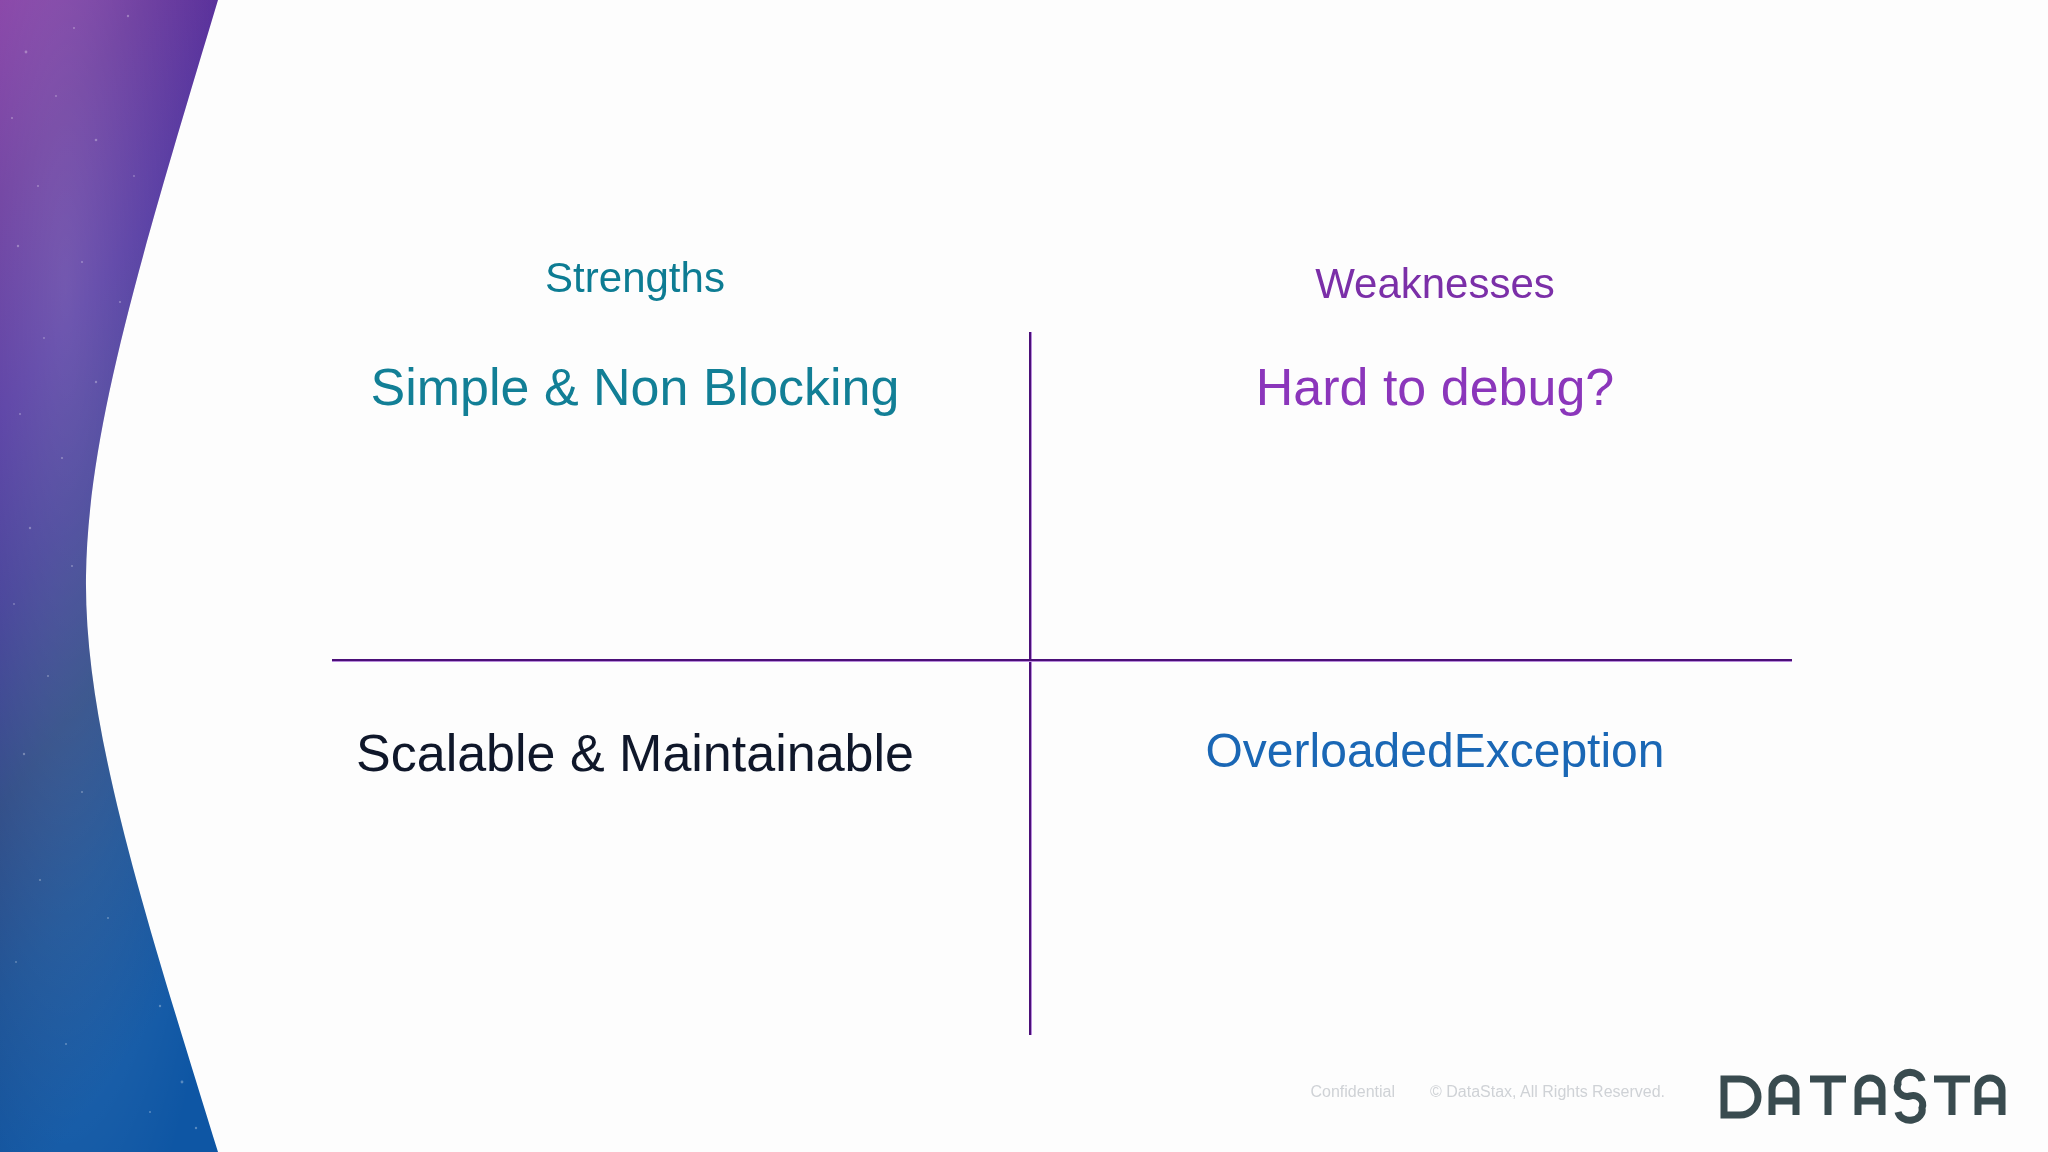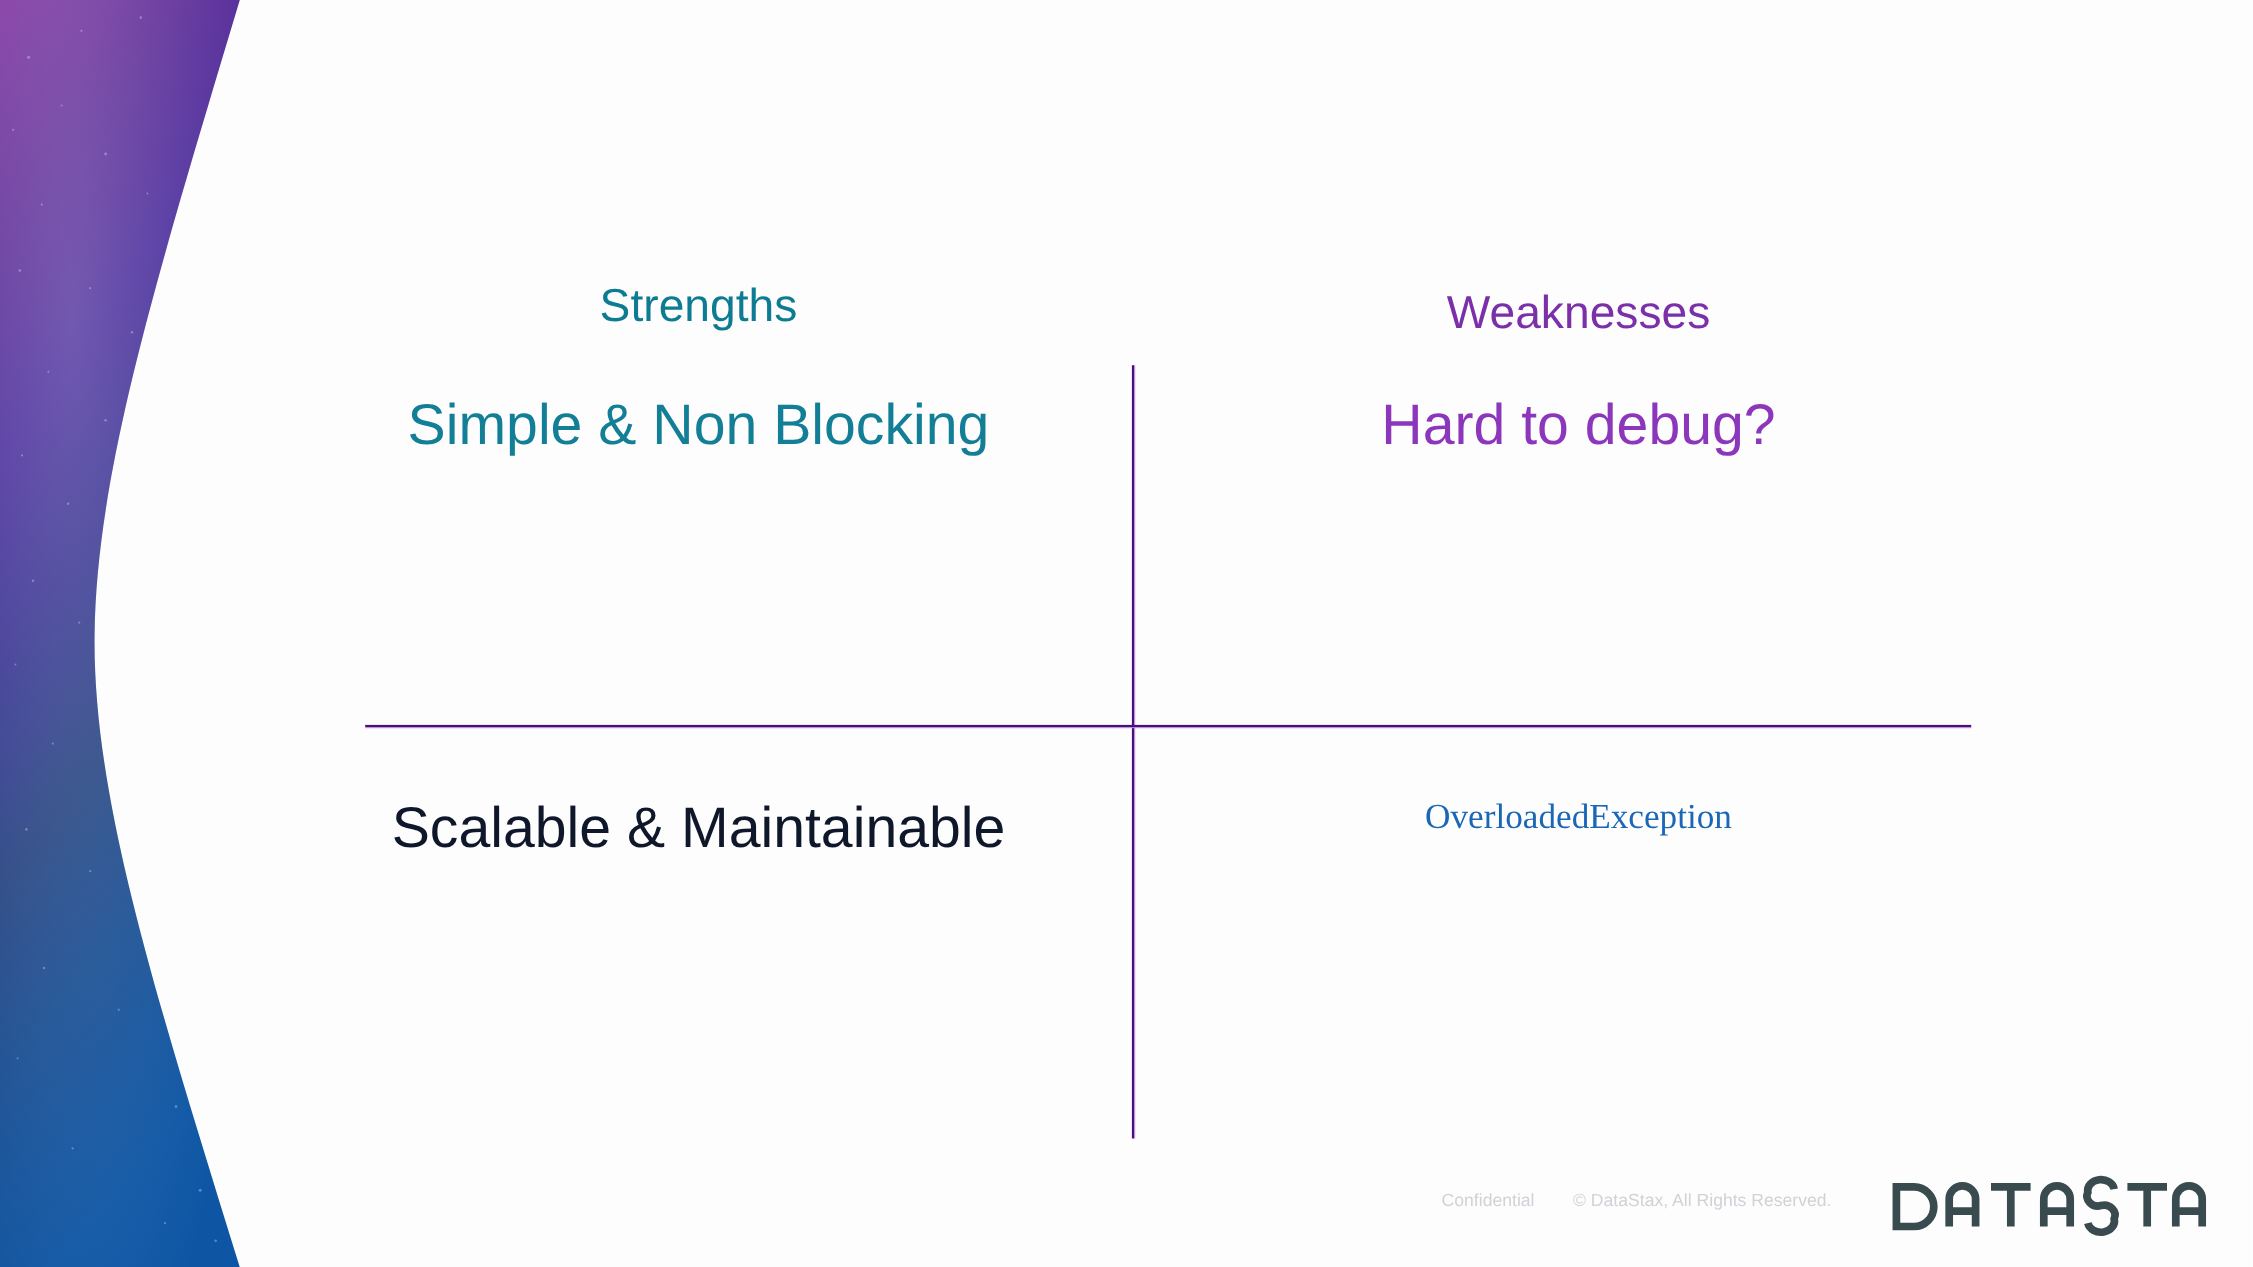--- a/index.html
+++ b/index.html
@@ -118,22 +118,22 @@
   .quad-tl .quad-heading { padding-top: 0px;  }
   .quad-tl .quad-body    { padding-top: 58px; }
   .quad-tr .quad-heading { padding-top: 6px;  }
   .quad-tr .quad-body    { padding-top: 52px; }
   .quad-bl .quad-heading { padding-top: 0px;  }
   .quad-bl .quad-body    { padding-top: 60px; }
   .quad-br .quad-heading { padding-top: 0px;  }
   .quad-br .quad-body    { padding-top: 60px; }
 
   .mono {
-    font-family: Liberation Serif, serif;
-    font-size: 32px;
+    font-family: Liberation Sans, sans-serif;
+    font-size: 48px;
     letter-spacing: 0px;
   }
 
   
   .footer {
     position: absolute;
     right: 40px;
     bottom: 22px;
     display: flex;
     align-items: center;

